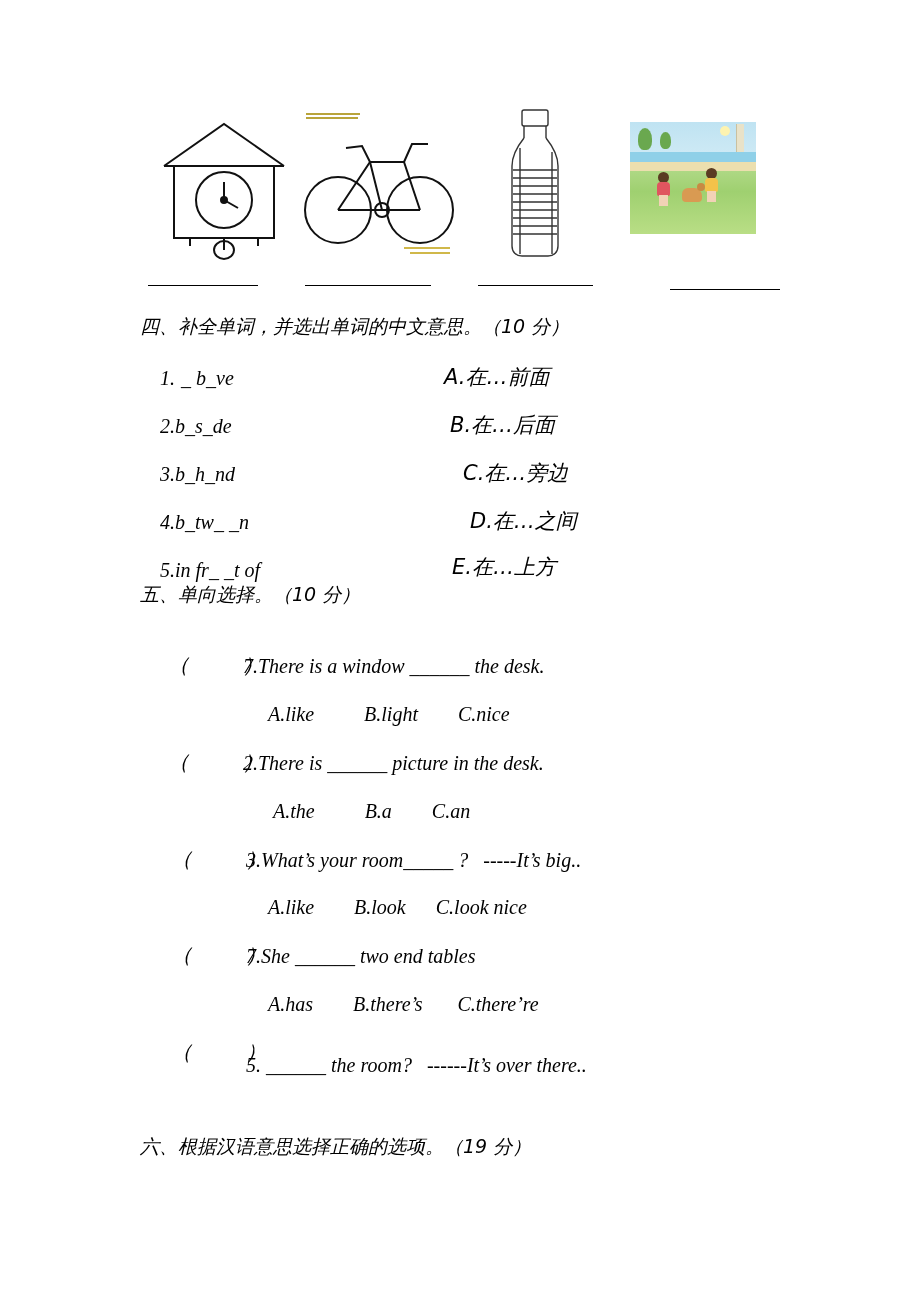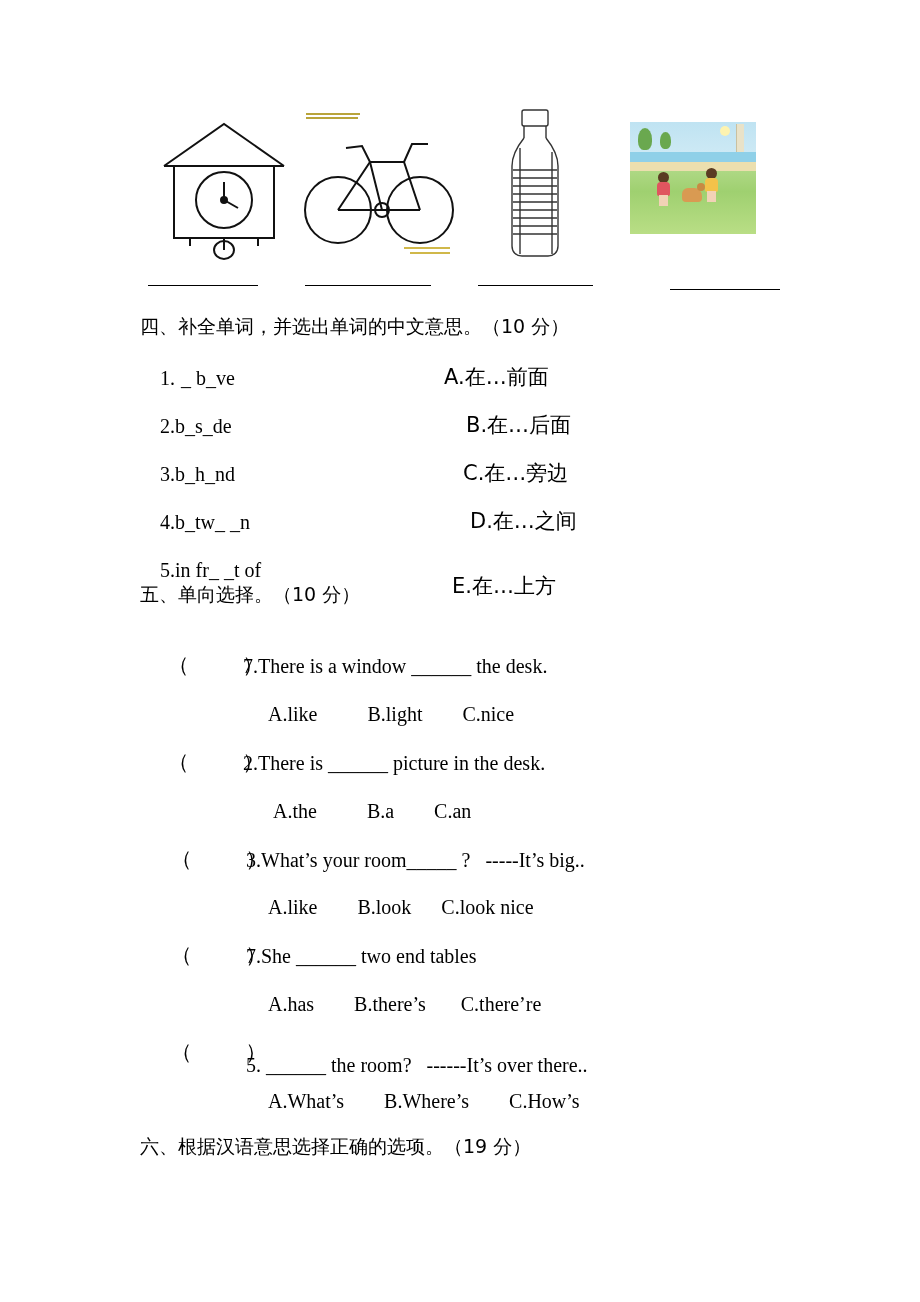--- a/index.html
+++ b/index.html
@@ -118,20 +118,21 @@
     width: 8px; height: 8px; border-radius: 50%;
     background: #c98a42;
   }
 
   
   .line {
     position: absolute;
     white-space: pre;
     font-size: 20px;
     line-height: 22px;
+    font-style: italic;
   }
   .cn { font-family: "DejaVu Sans", sans-serif; font-size: 21px; }
   .en { font-family: "Liberation Serif", serif; font-size: 20px; }
 
   .heading { font-family: "DejaVu Sans", sans-serif; font-size: 19px; }
 </style>
 </head>
 <body>
 
 <div class="page">
@@ -218,30 +219,30 @@
   <div class="blank-line bl-2"></div>
   <div class="blank-line bl-3"></div>
   <div class="blank-line bl-4"></div>
 
   <div class="line cn heading" style="left:140px; top:315px;">四、补全单词，并选出单词的中文意思。（10 分）</div>
 
   <div class="line en" style="left:160px; top:367px;"><span>1.</span><span style="display:inline-block;width:6px"></span><span>_ b_ve</span></div>
   <div class="line cn" style="left:444px; top:366px;">A.在…前面</div>
 
   <div class="line en" style="left:160px; top:415px;"><span>2.</span><span>b_s_de</span></div>
-  <div class="line cn" style="left:466px; top:414px;">B.在…后面</div>
+  <div class="line cn" style="left:450px; top:414px;">B.在…后面</div>
 
   <div class="line en" style="left:160px; top:463px;"><span>3.</span><span>b_h_nd</span></div>
   <div class="line cn" style="left:463px; top:462px;">C.在…旁边</div>
 
   <div class="line en" style="left:160px; top:511px;"><span>4.</span><span>b_tw_ _n</span></div>
   <div class="line cn" style="left:470px; top:510px;">D.在…之间</div>
 
   <div class="line en" style="left:160px; top:559px;"><span>5.</span><span>in fr_ _t of</span></div>
-  <div class="line cn" style="left:452px; top:575px;">E.在…上方</div>
+  <div class="line cn" style="left:452px; top:556px;">E.在…上方</div>
 
   <div class="line cn heading" style="left:140px; top:583px;">五、单向选择。（10 分）</div>
 
   <div class="line cn" style="left:168px; top:654px;">（        ）</div>
   <div class="line en" style="left:243px; top:655px;">7.There is a window ______ the desk.</div>
   <div class="line en" style="left:268px; top:703px;">A.like          B.light        C.nice</div>
 
   <div class="line cn" style="left:168px; top:751px;">（        ）</div>
   <div class="line en" style="left:243px; top:752px;">2.There is ______ picture in the desk.</div>
   <div class="line en" style="left:273px; top:800px;">A.the          B.a        C.an</div>
@@ -249,17 +250,16 @@
   <div class="line cn" style="left:171px; top:848px;">（        ）</div>
   <div class="line en" style="left:246px; top:849px;">3.What’s your room_____ ?   -----It’s big..</div>
   <div class="line en" style="left:268px; top:896px;">A.like        B.look      C.look nice</div>
 
   <div class="line cn" style="left:171px; top:944px;">（        ）</div>
   <div class="line en" style="left:246px; top:945px;">7.She ______ two end tables</div>
   <div class="line en" style="left:268px; top:993px;">A.has        B.there’s       C.there’re</div>
 
   <div class="line cn" style="left:171px; top:1041px;">（        ）</div>
   <div class="line en" style="left:246px; top:1054px;">5. ______ the room?   ------It’s over there..</div>
-  <div class="line en" style="left:268px; top:1090px;">A.What’s        B.Where’s        C.How’s</div>
 
   <div class="line cn heading" style="left:140px; top:1135px;">六、根据汉语意思选择正确的选项。（19 分）</div>
 
 </div>
 
 </body></html>

